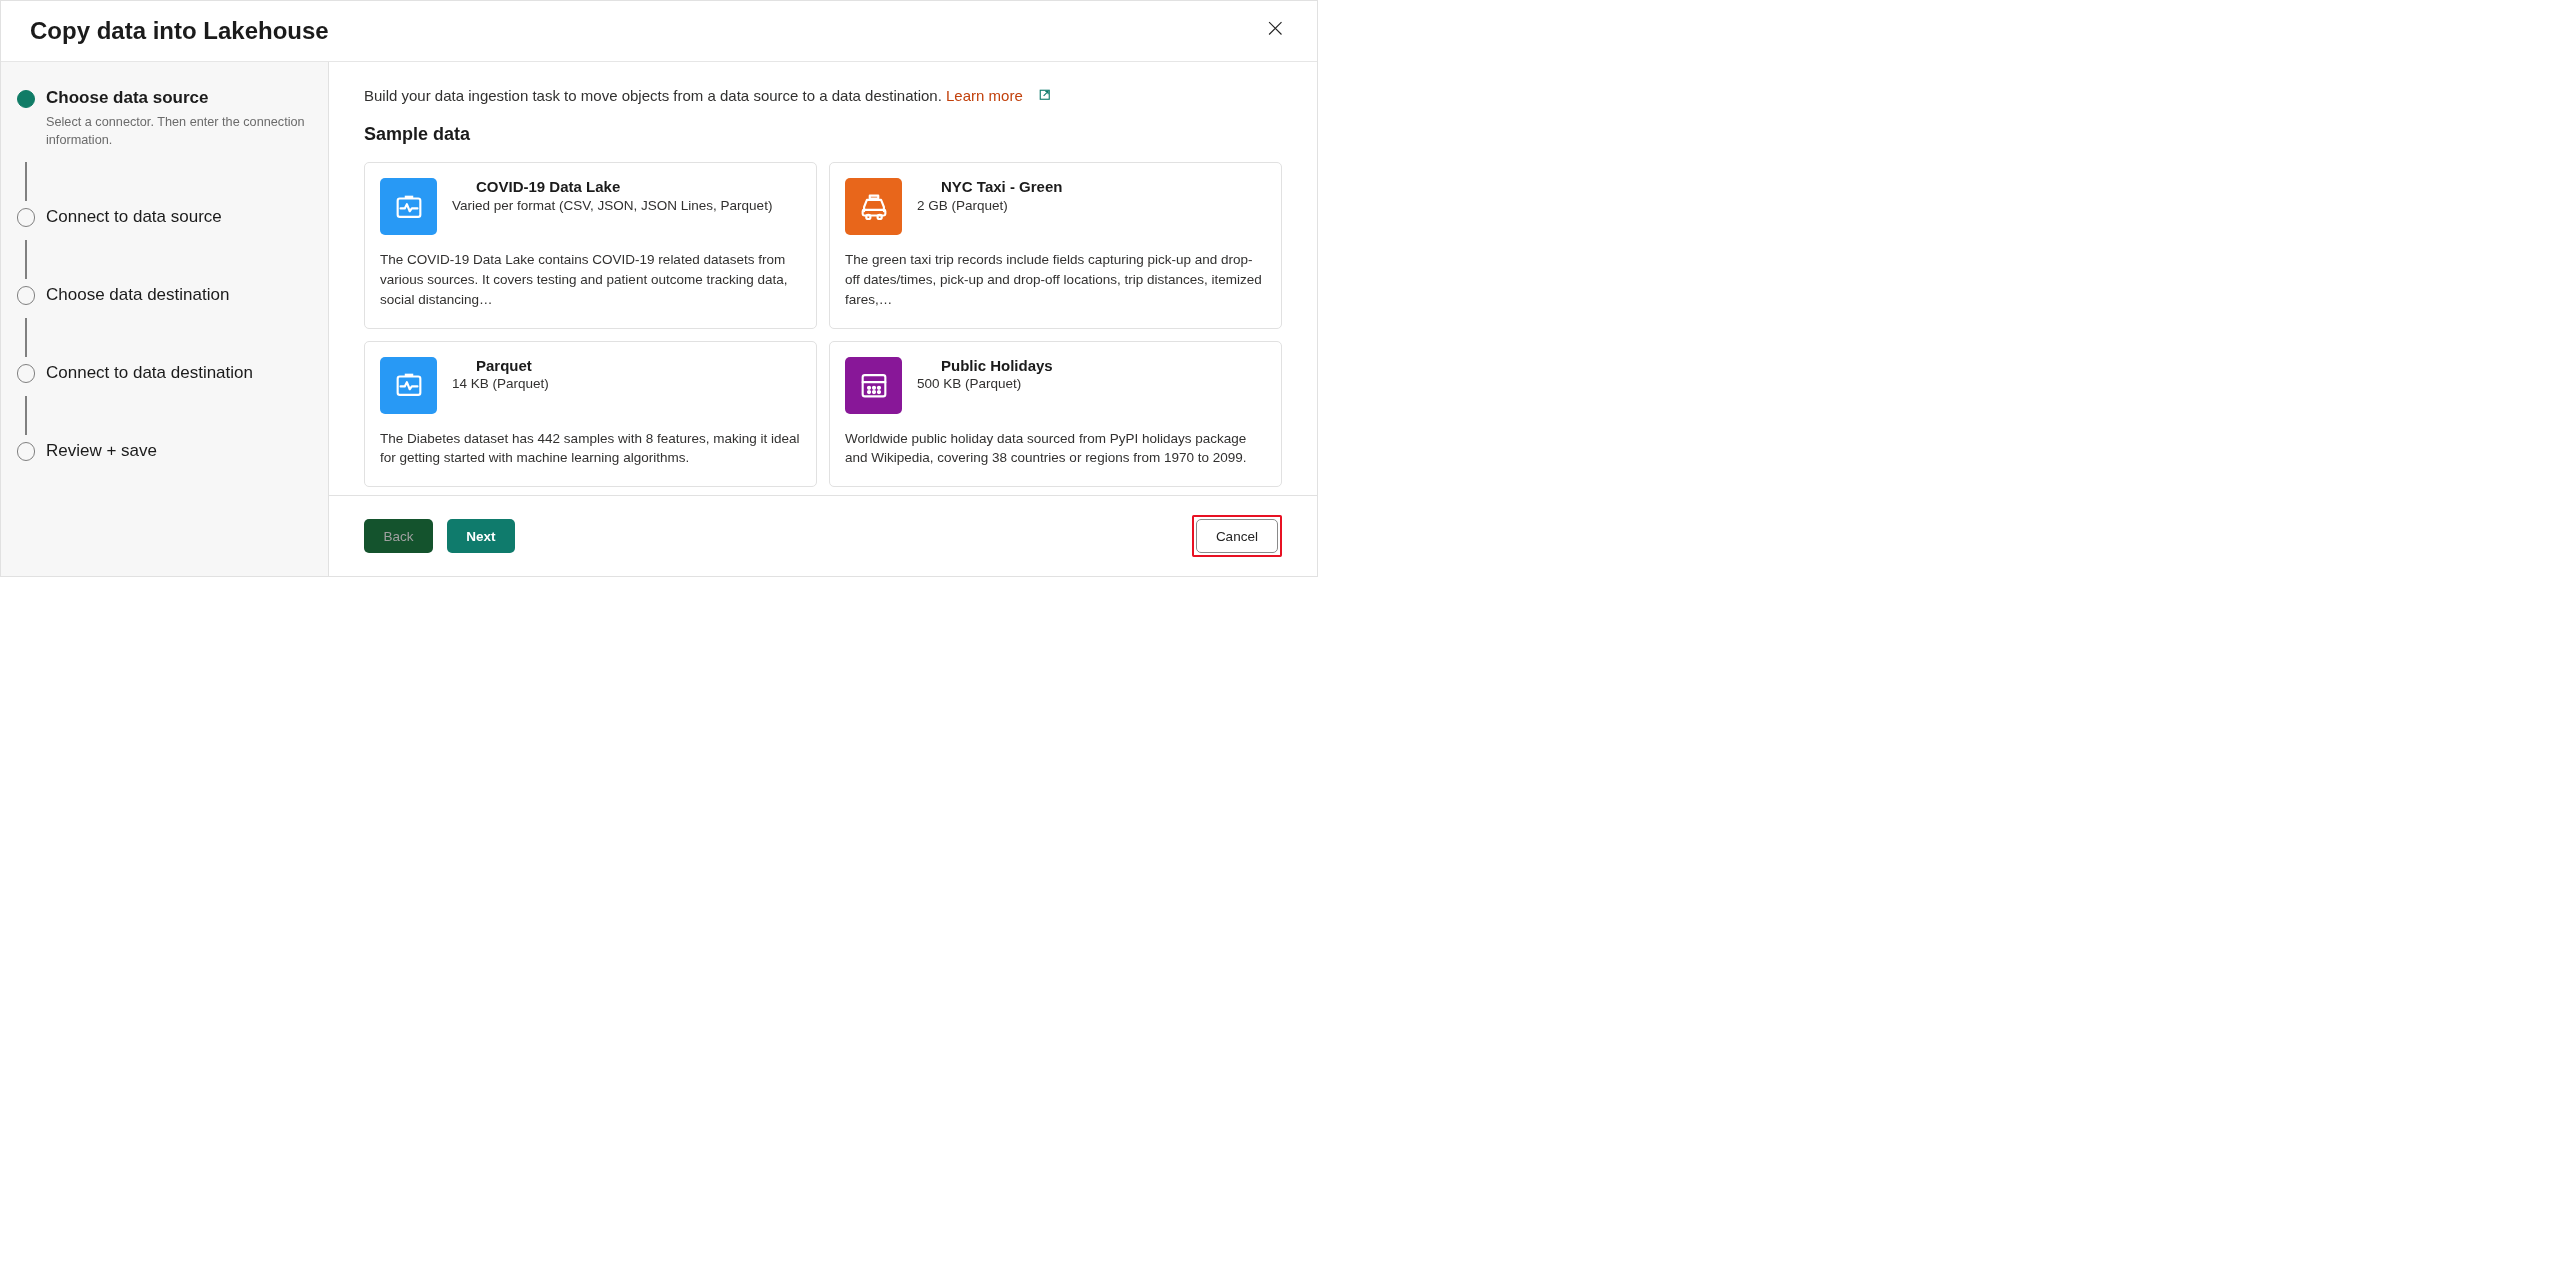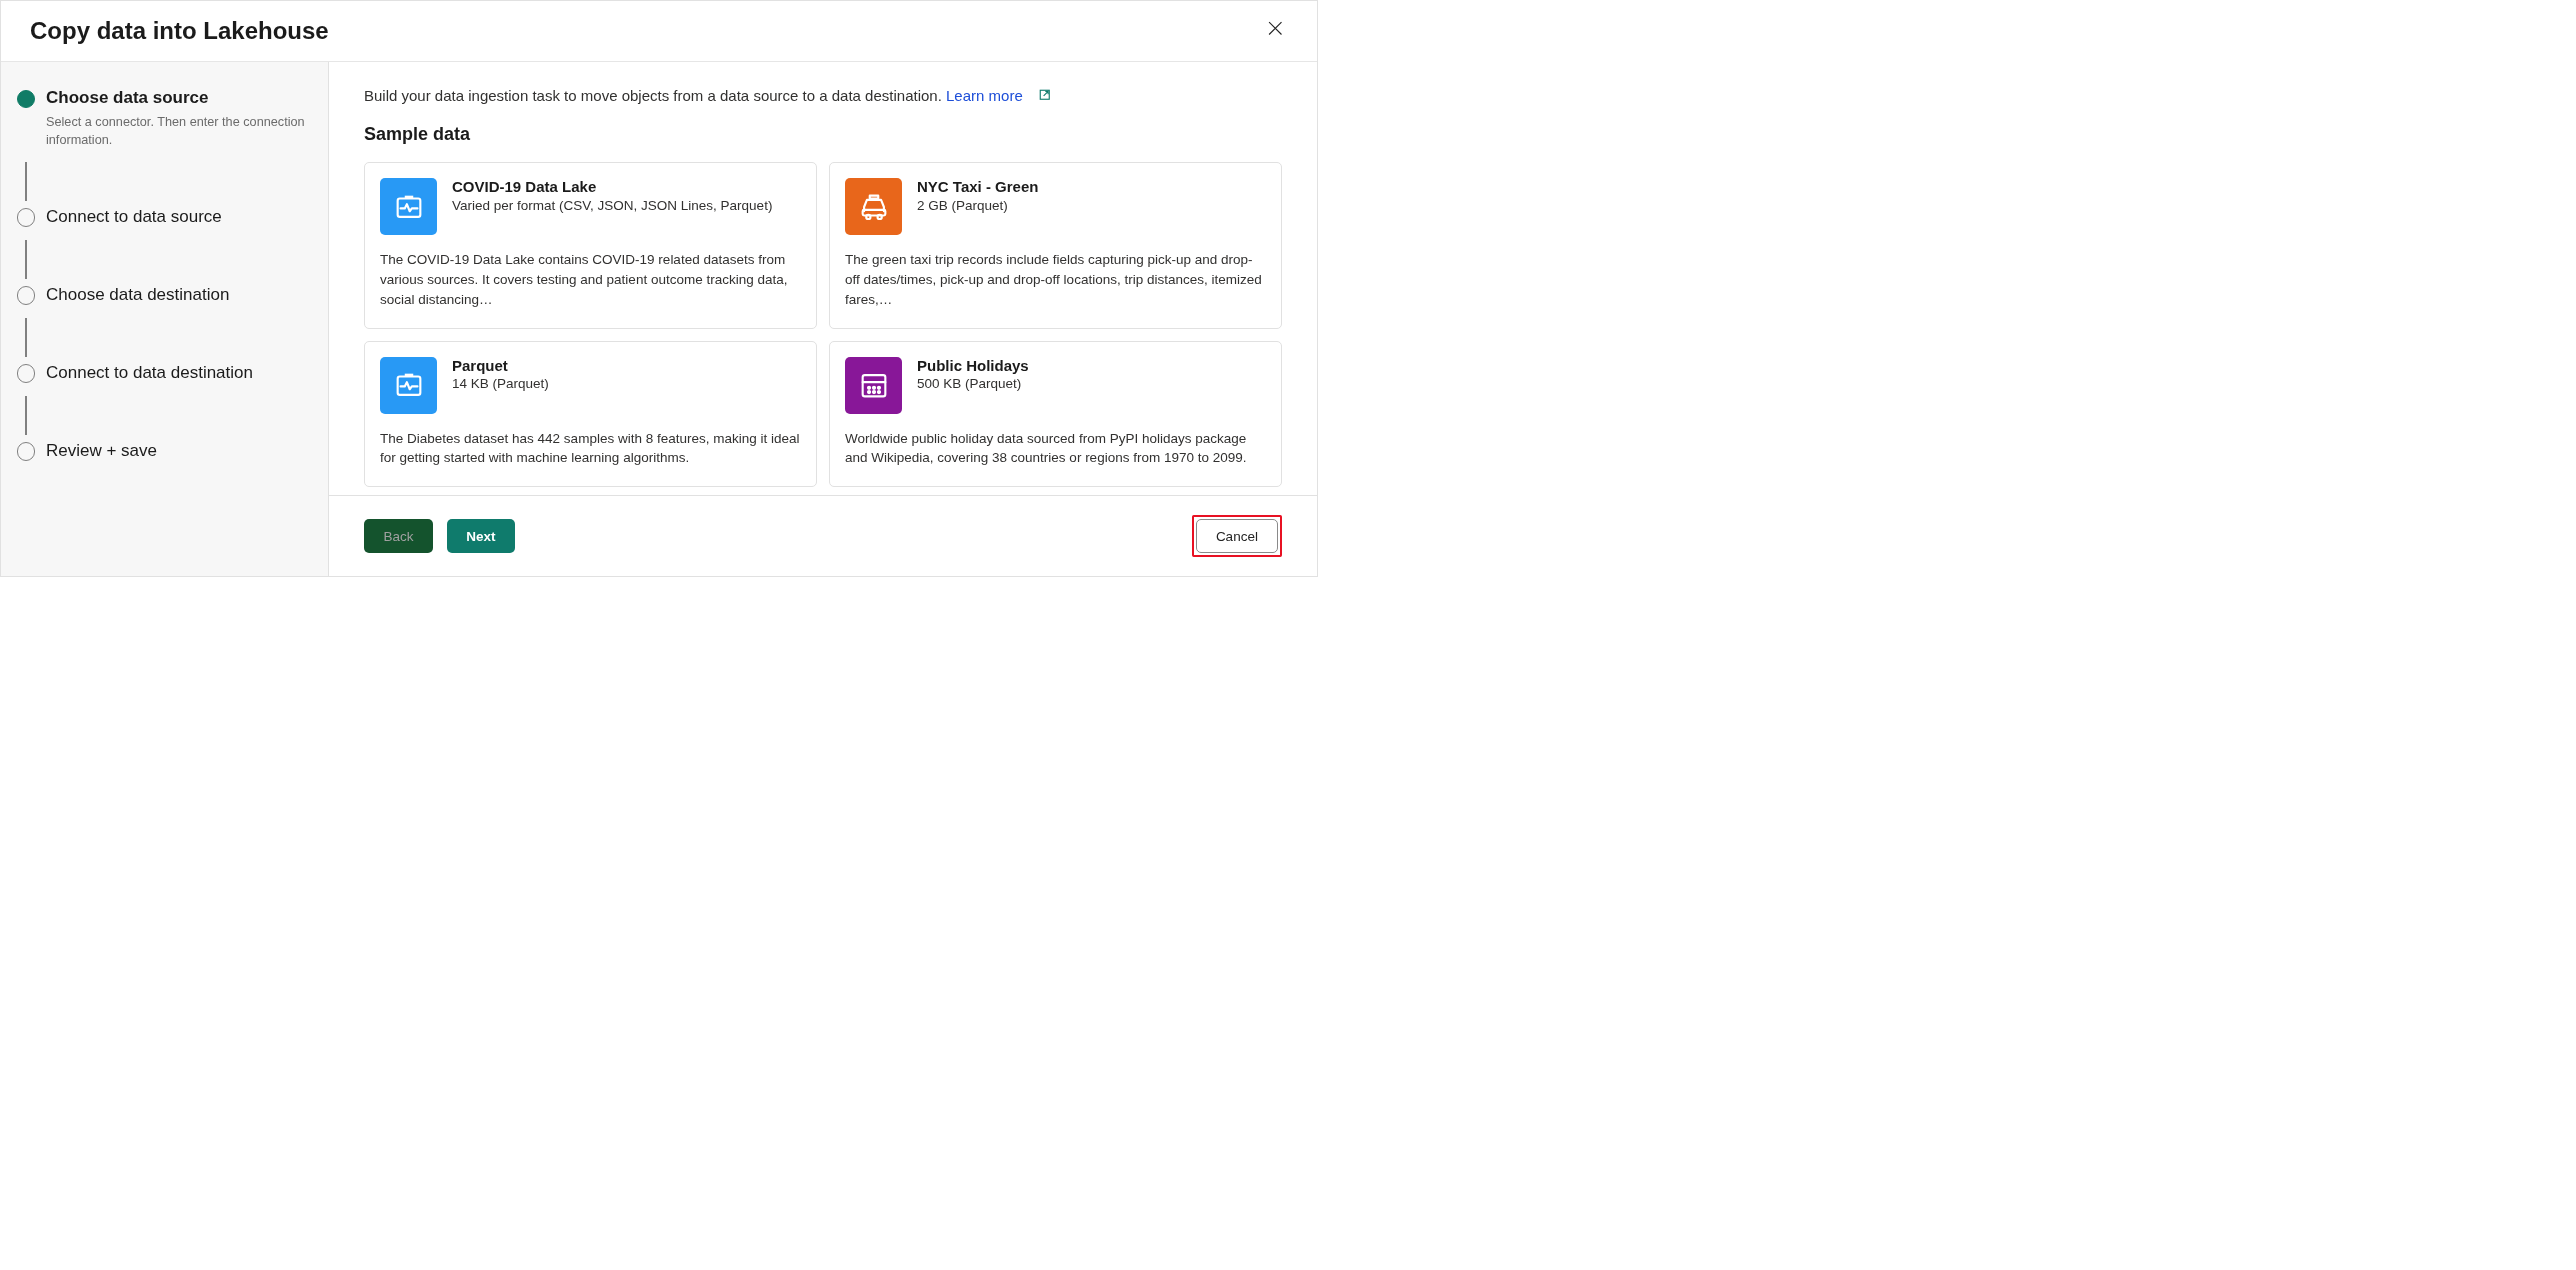--- a/index.html
+++ b/index.html
@@ -108,21 +108,21 @@
     flex: 1;
     overflow-y: auto;
     padding: 25px 35px 0 35px;
   }
   .intro {
     font-size: 15px;
     color: #323130;
     margin-bottom: 20px;
   }
   .learn-more {
-    color: #1d4ed8;
+    color: #c2410c;
     cursor: pointer;
     display: inline-flex;
     align-items: center;
     gap: 15px;
   }
   .ext-icon {
     display: inline-block;
   }
   .section-title {
     font-size: 18px;
@@ -158,20 +158,21 @@
     color: #fff;
   }
   .icon-blue { background: #2899f5; }
   .icon-orange { background: #e8661b; }
   .icon-purple { background: #881798; }
   .card-title {
     font-size: 15px;
     font-weight: 700;
     color: #1b1b1b;
     margin-bottom: 1.7px;
+    margin-left: 24px;
   }
   .card-subtitle {
     font-size: 13.5px;
     color: #323130;
     line-height: 1.35;
   }
   .card-desc {
     font-size: 13.5px;
     color: #323130;
     line-height: 1.45;

